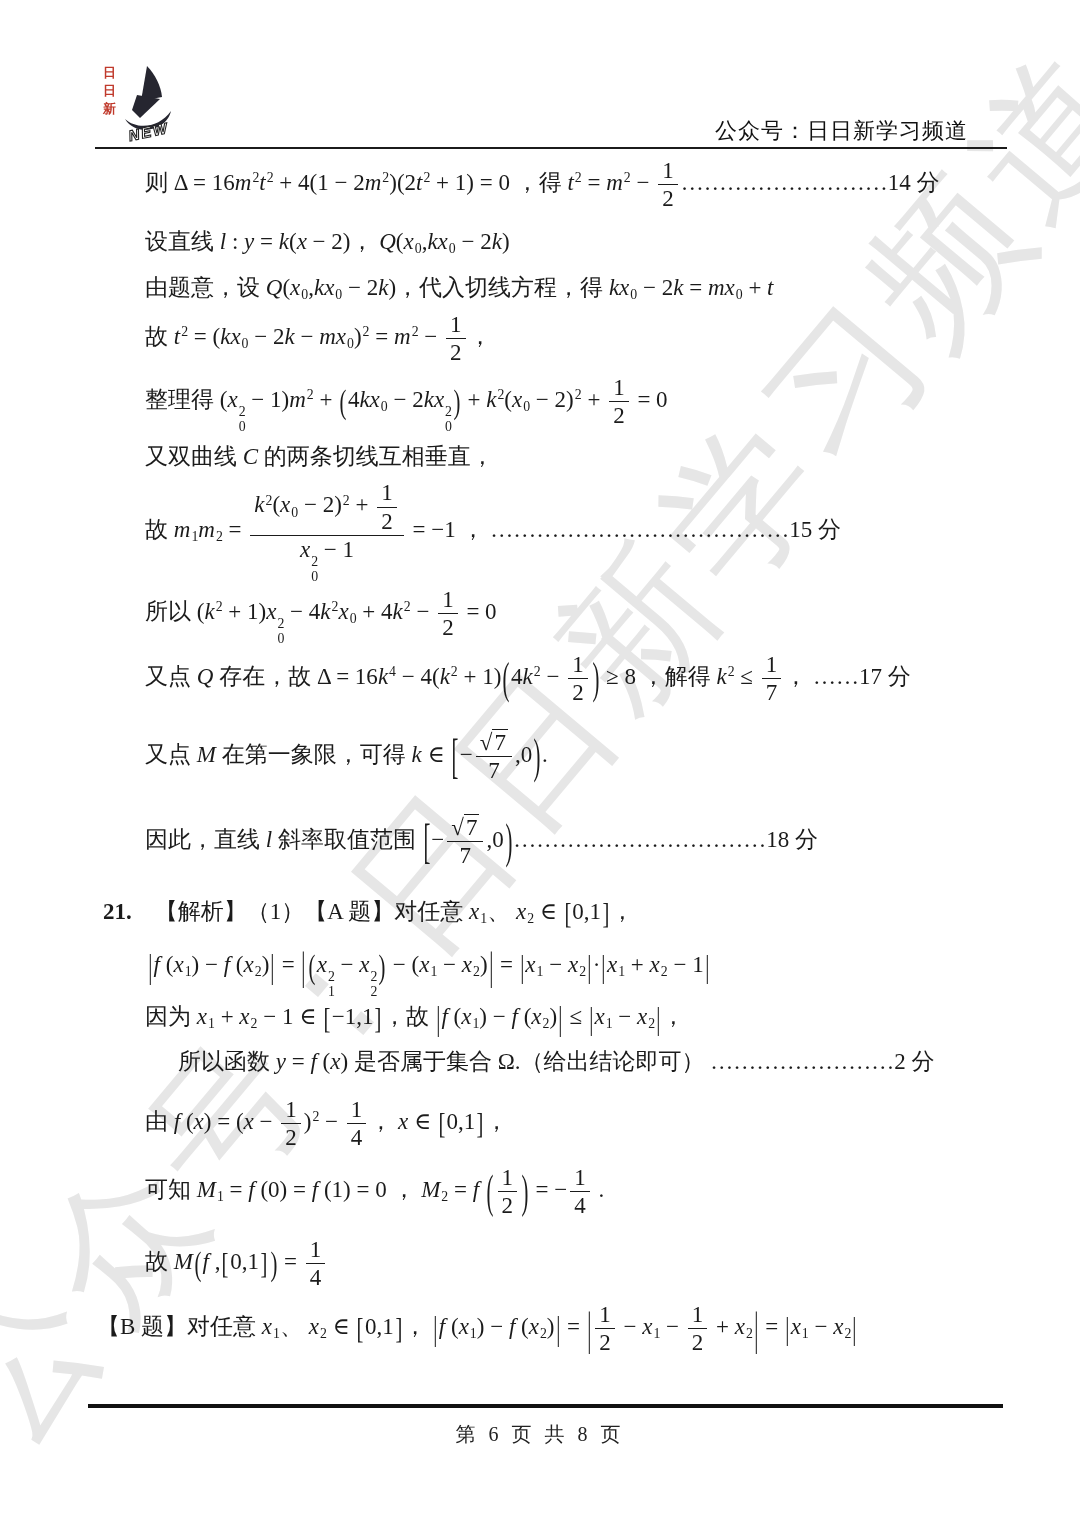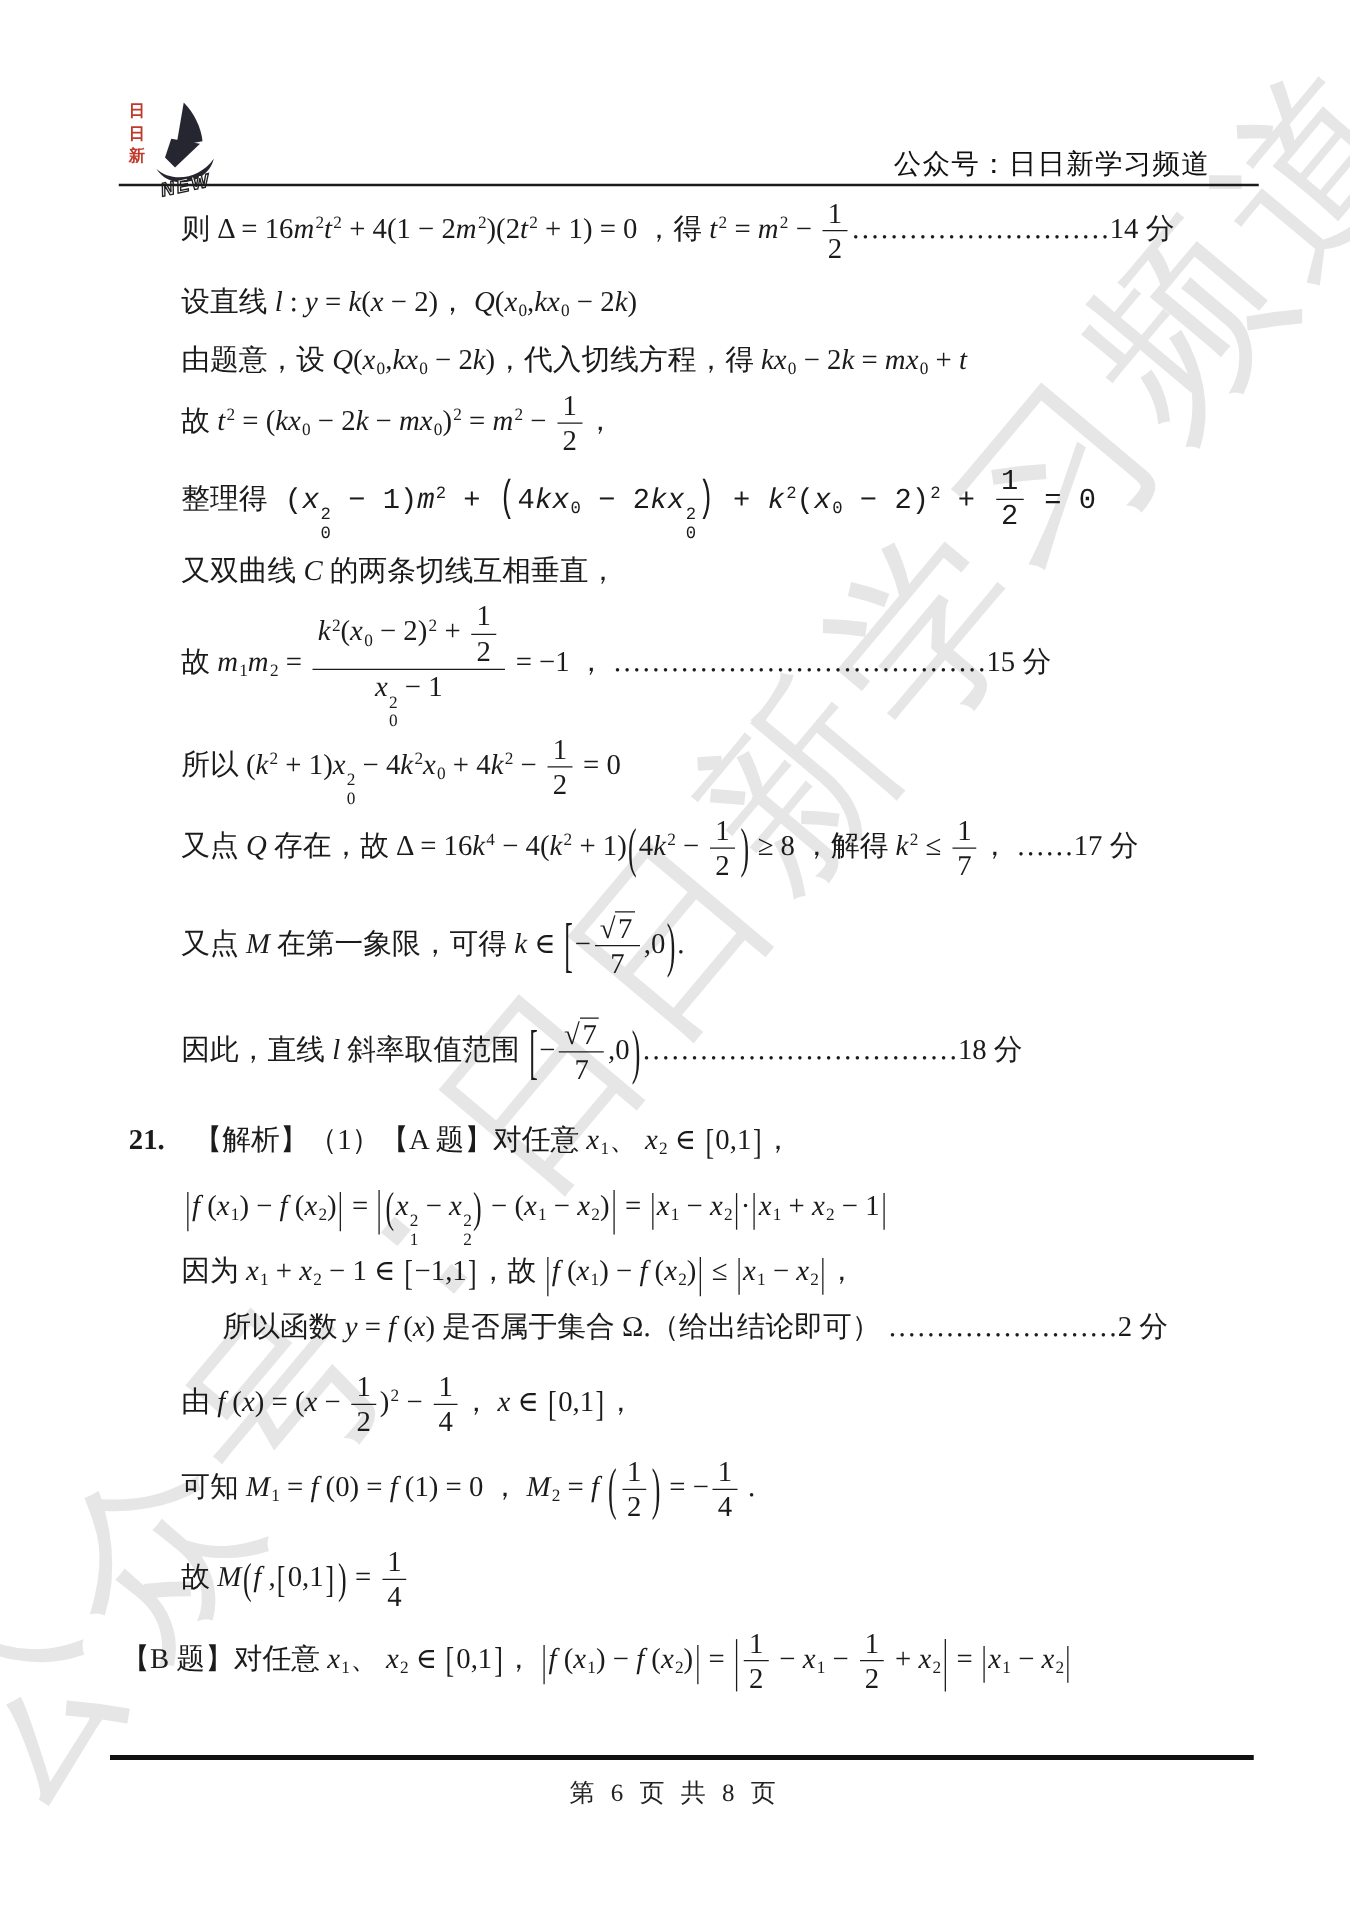--- a/index.html
+++ b/index.html
@@ -4,21 +4,21 @@
 <style>
   html,body{margin:0;padding:0;background:#ffffff;}
   .page{position:relative;width:1080px;height:1527px;margin:0 auto;background:#fff;overflow:hidden;
         font-family:"Liberation Serif","DejaVu Serif",serif;color:#1b1b1b;}
   
   .watermark{position:absolute;left:50%;top:49%;
         transform:translate(-50%,-50%) rotate(-50deg);
         font-size:150px;letter-spacing:10px;white-space:nowrap;
         color:#e6e6e6;z-index:0;user-select:none;}
   
-  .logo{position:absolute;left:102px;top:80px;display:flex;gap:2px;z-index:2;}
+  .logo{position:absolute;left:102px;top:64px;display:flex;gap:2px;z-index:2;}
   .logo-cn{width:15px;font-size:13px;line-height:18px;font-weight:bold;color:#c0392b;
         word-break:break-all;text-align:center;}
   .channel{position:absolute;top:116px;right:112px;font-size:22px;letter-spacing:1px;
         color:#111;z-index:2;}
   .header-rule{position:absolute;top:147px;left:95px;width:912px;height:2px;background:#1b1b1b;z-index:2;}
   
   .content{position:absolute;left:0;top:0;width:100%;height:100%;z-index:1;}
   .mline{position:absolute;white-space:nowrap;font-size:23px;color:#1b1b1b;}
   .tk-t{font-style:normal;}
   .tk-i{font-style:italic;}
@@ -64,21 +64,21 @@
       <div class="mline" style="top: 152px; left: 145px; height: 62px; line-height: 62px;"><span class="tk-t">则 Δ = 16</span><span class="tk-i">m</span><span class="tk-sup">2</span><span class="tk-i">t</span><span class="tk-sup">2</span><span class="tk-t"> + 4(1 − 2</span><span class="tk-i">m</span><span class="tk-sup">2</span><span class="tk-t">)(2</span><span class="tk-i">t</span><span class="tk-sup">2</span><span class="tk-t"> + 1) = 0 ，得 </span><span class="tk-i">t</span><span class="tk-sup">2</span><span class="tk-t"> = </span><span class="tk-i">m</span><span class="tk-sup">2</span><span class="tk-t"> − </span><span class="tk-frac">
           <span class="fr-n">1</span>
           <span class="fr-d">2</span>
         </span><span class="tk-t">………………………14 分</span></div>
       <div class="mline" style="top: 222px; left: 145px; height: 40px; line-height: 40px;"><span class="tk-t">设直线 </span><span class="tk-i">l</span><span class="tk-t"> : </span><span class="tk-i">y</span><span class="tk-t"> = </span><span class="tk-i">k</span><span class="tk-t">(</span><span class="tk-i">x</span><span class="tk-t"> − 2)， </span><span class="tk-i">Q</span><span class="tk-t">(</span><span class="tk-i">x</span><span class="tk-sub">0</span><span class="tk-t">,</span><span class="tk-i">kx</span><span class="tk-sub">0</span><span class="tk-t"> − 2</span><span class="tk-i">k</span><span class="tk-t">)</span></div>
       <div class="mline" style="top: 266px; left: 145px; height: 44px; line-height: 44px;"><span class="tk-t">由题意，设 </span><span class="tk-i">Q</span><span class="tk-t">(</span><span class="tk-i">x</span><span class="tk-sub">0</span><span class="tk-t">,</span><span class="tk-i">kx</span><span class="tk-sub">0</span><span class="tk-t"> − 2</span><span class="tk-i">k</span><span class="tk-t">)，代入切线方程，得 </span><span class="tk-i">kx</span><span class="tk-sub">0</span><span class="tk-t"> − 2</span><span class="tk-i">k</span><span class="tk-t"> = </span><span class="tk-i">mx</span><span class="tk-sub">0</span><span class="tk-t"> + </span><span class="tk-i">t</span></div>
       <div class="mline" style="top: 305px; left: 145px; height: 64px; line-height: 64px;"><span class="tk-t">故 </span><span class="tk-i">t</span><span class="tk-sup">2</span><span class="tk-t"> = (</span><span class="tk-i">kx</span><span class="tk-sub">0</span><span class="tk-t"> − 2</span><span class="tk-i">k</span><span class="tk-t"> − </span><span class="tk-i">mx</span><span class="tk-sub">0</span><span class="tk-t">)</span><span class="tk-sup">2</span><span class="tk-t"> = </span><span class="tk-i">m</span><span class="tk-sup">2</span><span class="tk-t"> − </span><span class="tk-frac">
           <span class="fr-n">1</span>
           <span class="fr-d">2</span>
         </span><span class="tk-t">，</span></div>
-      <div class="mline" style="top: 369px; left: 145px; height: 62px; line-height: 62px; font-family: Liberation Mono, monospace;"><span class="tk-t">整理得 (</span><span class="tk-i">x</span><span class="tk-ss">
+      <div class="mline" style="top: 369px; left: 145px; height: 62px; line-height: 62px;"><span class="tk-t">整理得 (</span><span class="tk-i">x</span><span class="tk-ss">
           <span class="ss-p">2</span>
           <span class="ss-b">0</span>
         </span><span class="tk-t"> − 1)</span><span class="tk-i">m</span><span class="tk-sup">2</span><span class="tk-t"> + </span><span class="tk-big" style="transform: scale(0.9, 1.5);">(</span><span class="tk-t">4</span><span class="tk-i">kx</span><span class="tk-sub">0</span><span class="tk-t"> − 2</span><span class="tk-i">kx</span><span class="tk-ss">
           <span class="ss-p">2</span>
           <span class="ss-b">0</span>
         </span><span class="tk-big" style="transform: scale(0.9, 1.5);">)</span><span class="tk-t"> + </span><span class="tk-i">k</span><span class="tk-sup">2</span><span class="tk-t">(</span><span class="tk-i">x</span><span class="tk-sub">0</span><span class="tk-t"> − 2)</span><span class="tk-sup">2</span><span class="tk-t"> + </span><span class="tk-frac">
           <span class="fr-n">1</span>
           <span class="fr-d">2</span>
         </span><span class="tk-t"> = 0</span></div>
       <div class="mline" style="top: 439px; left: 145px; height: 36px; line-height: 36px;"><span class="tk-t">又双曲线 </span><span class="tk-i">C</span><span class="tk-t"> 的两条切线互相垂直，</span></div>

